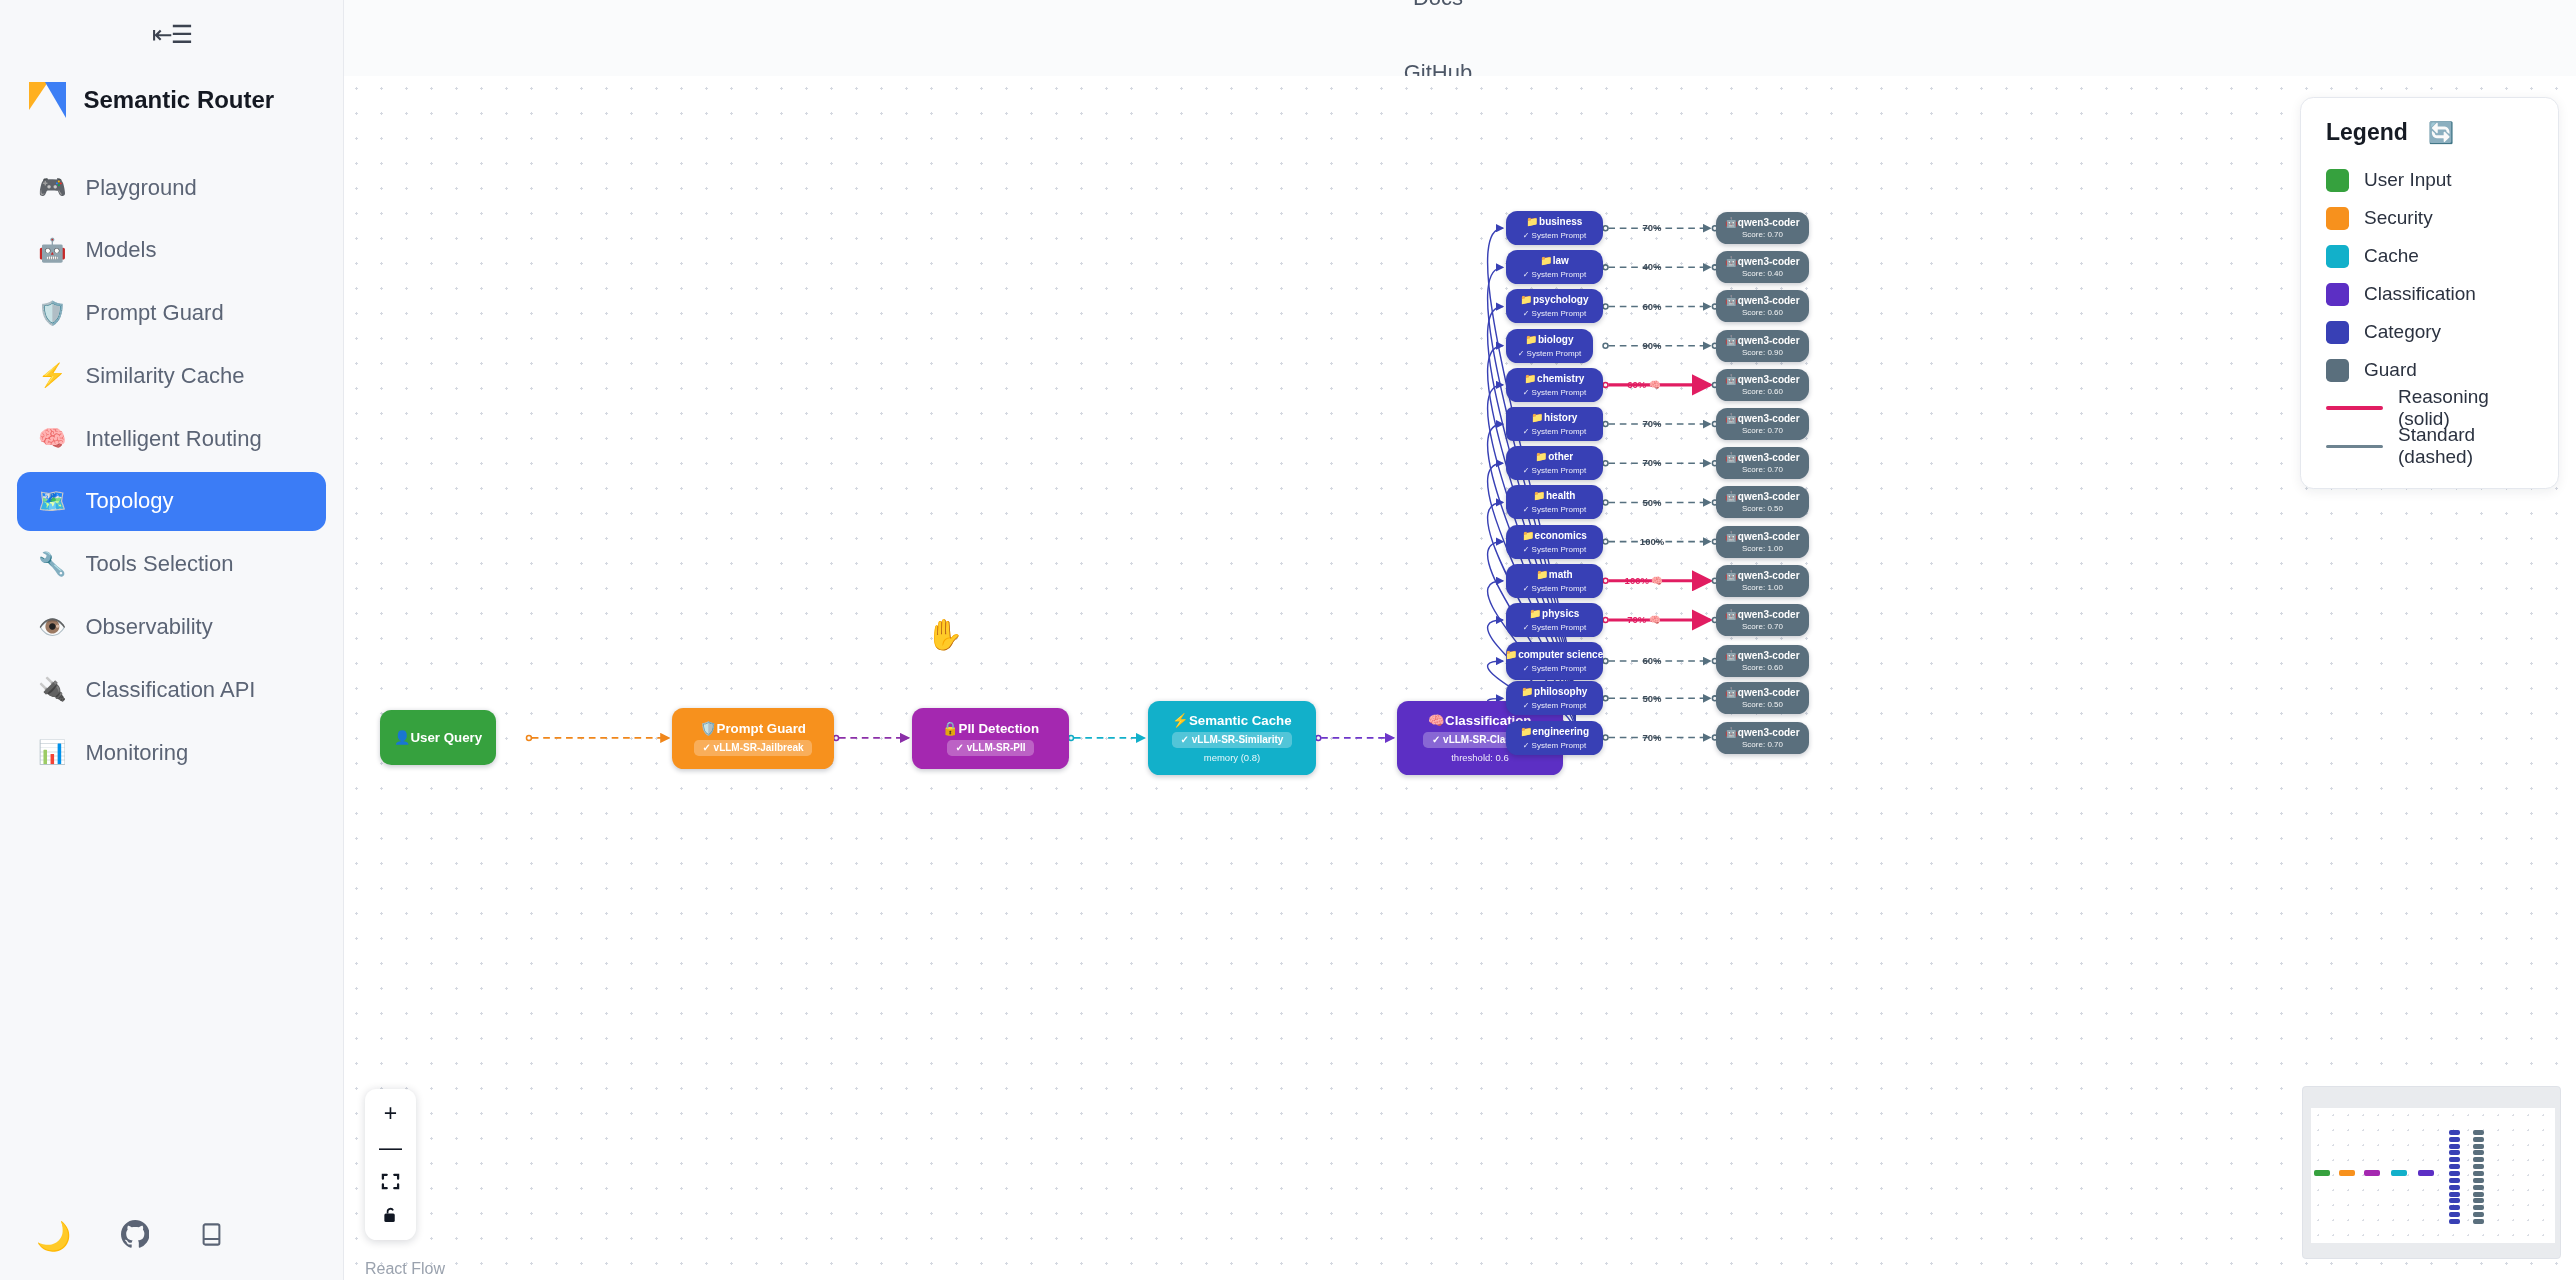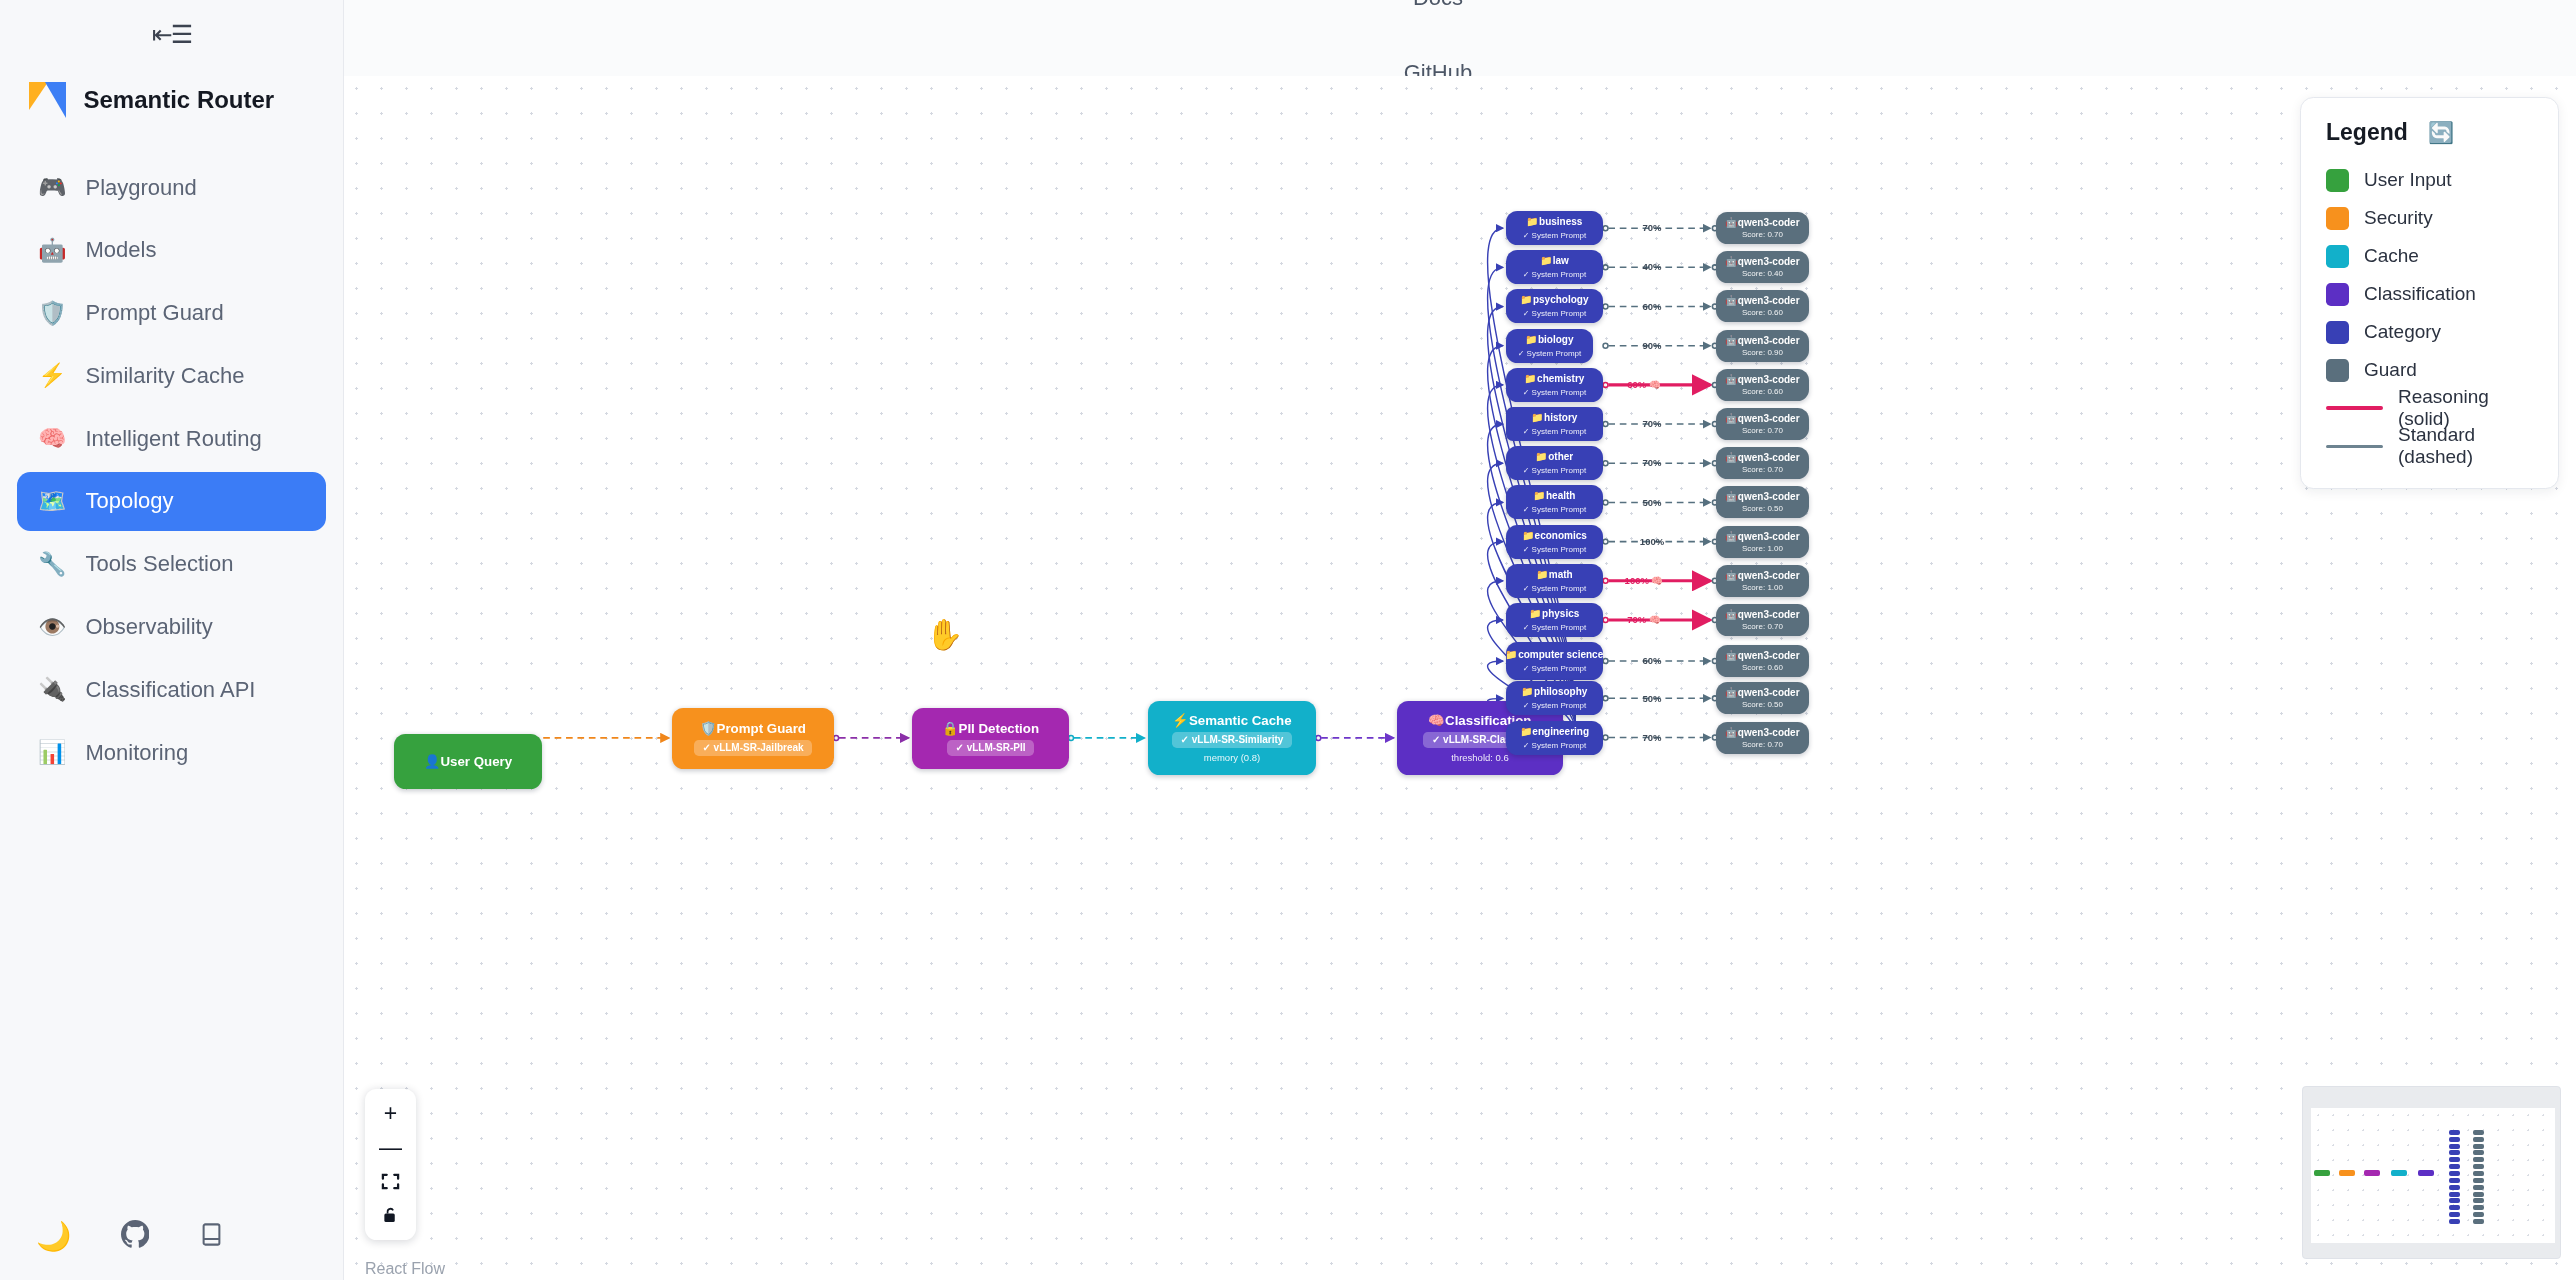--- a/index.html
+++ b/index.html
@@ -357,21 +357,21 @@
           <path d="M1282,696 C1344,696 1146,654.4000000000001 1218,654.4000000000001" stroke="#3840b5" stroke-width="1.5" fill="none" marker-end="url(#a-bl)"></path>
           <circle cx="1326" cy="654.4000000000001" r="2.6" fill="#fff" stroke="#56707f" stroke-width="1.6"></circle>
           <path d="M1329,654.4000000000001 L1436,654.4000000000001" stroke="#56707f" stroke-width="1.6" fill="none" stroke-dasharray="7 5" marker-end="url(#a-gy)"></path>
           <circle cx="1441" cy="654.4000000000001" r="2.6" fill="#fff" stroke="#56707f" stroke-width="1.6"></circle>
           <path d="M1282,696 C1344,696 1146,695.6 1218,695.6" stroke="#3840b5" stroke-width="1.5" fill="none" marker-end="url(#a-bl)"></path>
           <circle cx="1326" cy="695.6" r="2.6" fill="#fff" stroke="#56707f" stroke-width="1.6"></circle>
           <path d="M1329,695.6 L1436,695.6" stroke="#56707f" stroke-width="1.6" fill="none" stroke-dasharray="7 5" marker-end="url(#a-gy)"></path>
           <circle cx="1441" cy="695.6" r="2.6" fill="#fff" stroke="#56707f" stroke-width="1.6"></circle>
         </svg>
       <div id="nodes-layer">
-          <div class="node user" style="left: 50px; top: 634px; width: 148px; height: 55px; margin-top: 24px;">
+          <div class="node user" style="left: 36px; top: 634px; width: 116px; height: 55px;">
             <div class="n-title">👤User Query</div>
           </div>
           <div class="node guard" style="left: 328px; top: 632px; width: 162px; height: 61px;">
             <div class="n-title">🛡️Prompt Guard</div>
             <div class="n-badge">✓ vLLM-SR-Jailbreak</div>
           </div>
           <div class="node pii" style="left: 568px; top: 632px; width: 157px; height: 61px;">
             <div class="n-title">🔒PII Detection</div>
             <div class="n-badge">✓ vLLM-SR-PII</div>
           </div>

